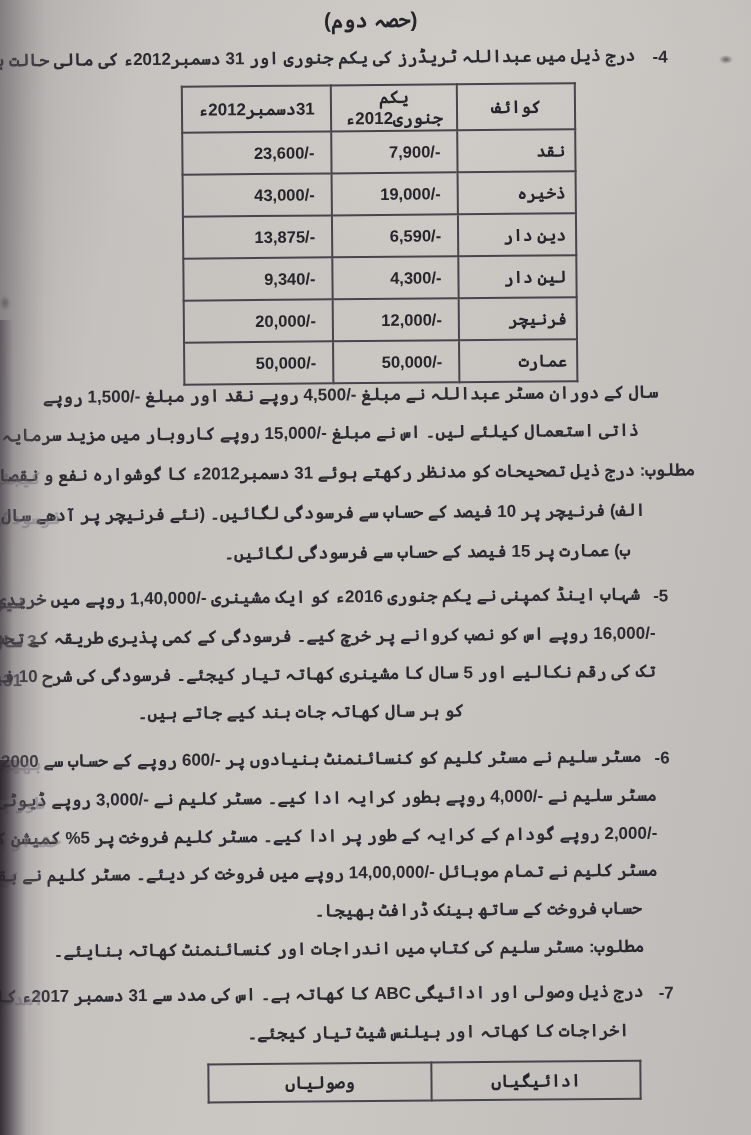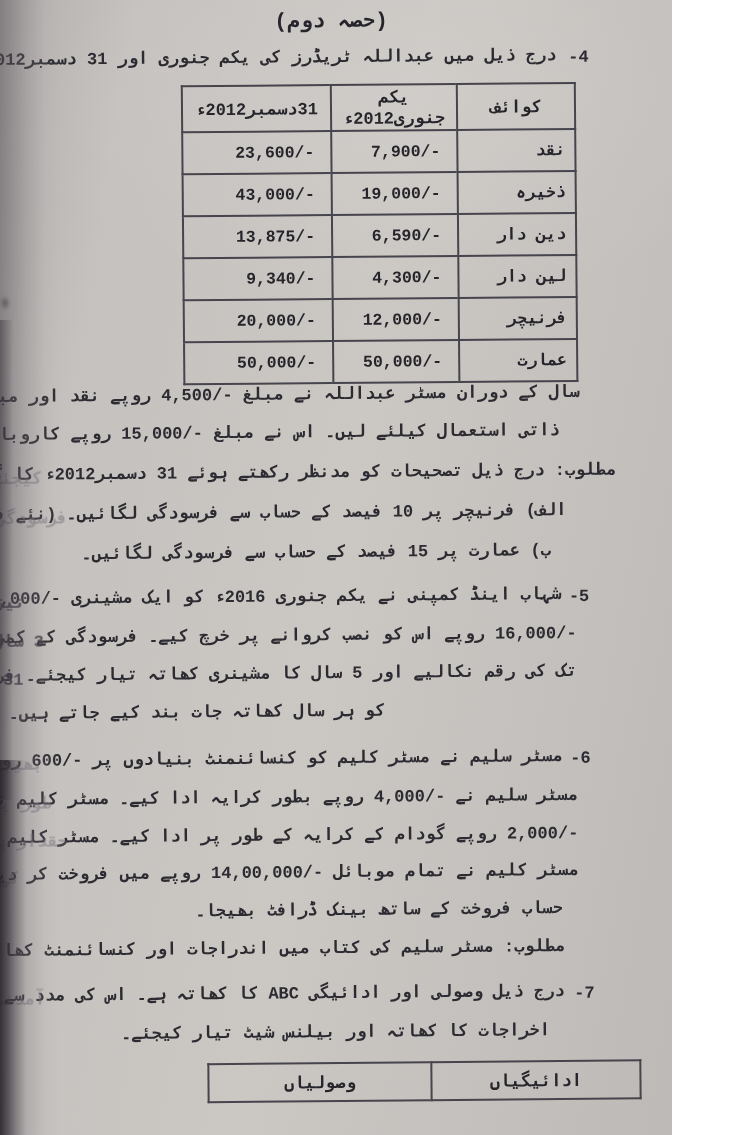--- a/index.html
+++ b/index.html
@@ -1,23 +1,23 @@
 <!DOCTYPE html>
 <html lang="ur"><head>
 <meta charset="utf-8">
 <style>
   html,body{margin:0;padding:0;}
   #page{
     position:relative;
-    width:672px;height:1135px;
+    width:751px;height:1135px;
     overflow:hidden;
     background:
       radial-gradient(ellipse 620px 300px at 60% 8%, rgba(255,255,255,0.10), rgba(255,255,255,0) 70%),
       linear-gradient(100deg, #b2aeac 0%, #c5c1be 16%, #cbc7c3 50%, #c2bebb 85%, #bdb9b6 100%);
-    font-family:Liberation Mono, monospace;
+    font-family:Liberation Sans, sans-serif;
     color:#2c2b31;
   }
   .content{position:absolute;inset:0;transform:rotate(-0.5deg);transform-origin:50% 50%;}
   .hdr{
     position:absolute;top:8px;left:0;right:0;
     text-align:center;font-size:21px;font-weight:700;color:#26252b;
     direction:rtl;
   }
   .bline{
     position:absolute;direction:rtl;white-space:nowrap;

